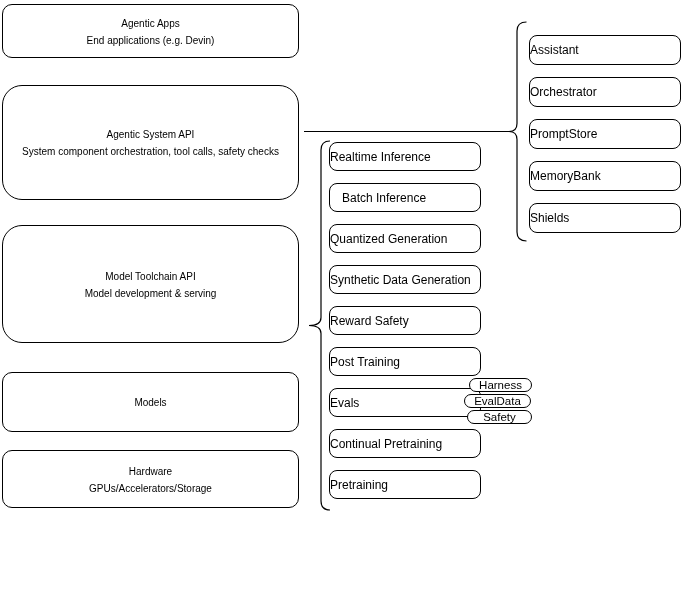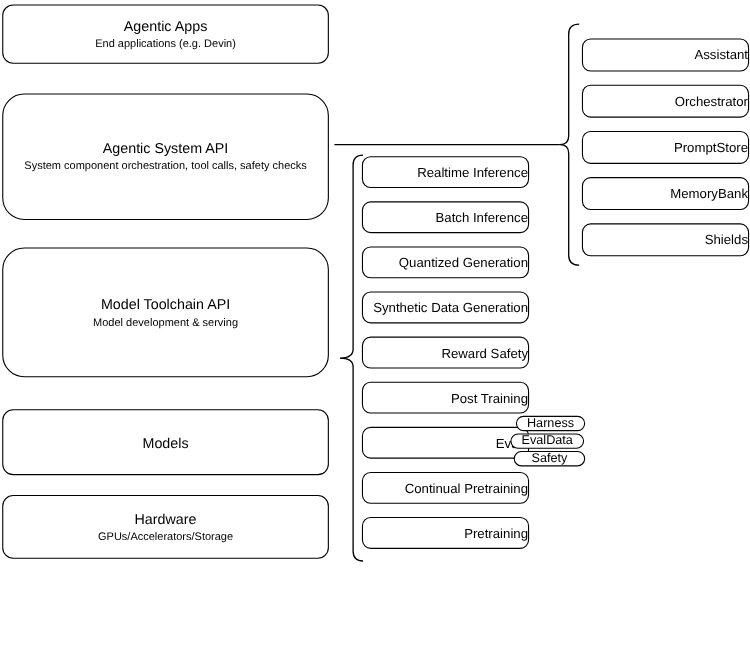--- a/index.html
+++ b/index.html
@@ -14,31 +14,31 @@
   svg.wires{position:absolute;left:0;top:0;pointer-events:none;}
 
   
   .lbox{
     position:absolute;left:2px;width:297px;
     border:1.2px solid #000;background:#fff;
     box-sizing:border-box;
     display:flex;flex-direction:column;align-items:center;justify-content:center;
     text-align:center;padding:0 8px;
   }
-  .lbox .t{font-size:13px;line-height:15px;}
+  .lbox .t{font-size:10px;line-height:15px;}
   .lbox .s{font-size:10px;line-height:12px;margin-top:4px;}
   .r-sm{border-radius:10px;}
   .r-lg{border-radius:20px;}
 
   
   .nbox{
     position:absolute;
     border:1.2px solid #000;border-radius:8px;background:#fff;
     box-sizing:border-box;
-    display:flex;align-items:center;justify-content:flex-end;
+    display:flex;align-items:center;justify-content:flex-start;
     font-size:12px;line-height:14px;text-align:center;
   }
   .mcol{left:329px;width:152px;height:29px;}
   .rcol{left:529px;width:152px;height:30px;}
 
   
   .tag{
     position:absolute;height:14px;
     border:1.2px solid #000;border-radius:7px;background:#fff;
     box-sizing:border-box;

